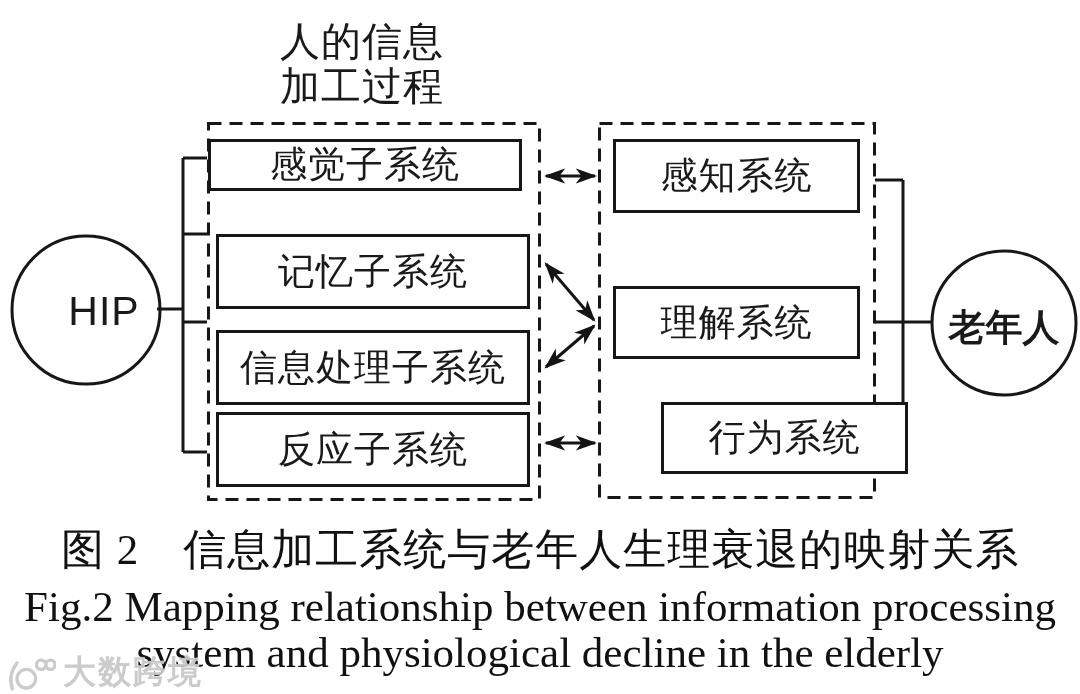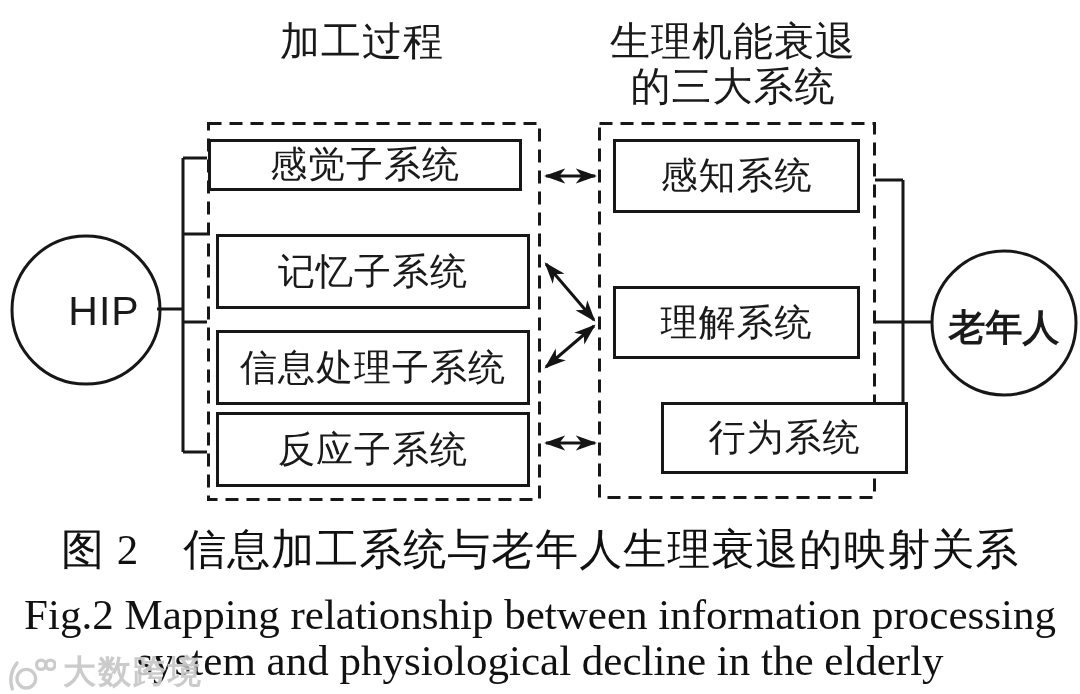--- a/index.html
+++ b/index.html
@@ -50,21 +50,20 @@
   }
   .cap-en {
     position: absolute;
     left: 0; top: 584px;
     width: 1080px;
     text-align: center;
     font-family: "Liberation Serif", "DejaVu Serif", serif;
     font-size: 43px;
     line-height: 46px;
     color: #111111;
-    margin-top: 8px;
   }
   .watermark {
     position: absolute;
     left: 4px; top: 650px;
     display: flex;
     align-items: flex-end;
     gap: 7px;
     opacity: 0.95;
   }
   .watermark-text {
@@ -97,25 +96,22 @@
 
     <path d="M875,180 H903 M903,180 V436 M875,436 H903 M875,322 H931" fill="none" stroke="#171717" stroke-width="3"></path>
 
     <line x1="546" y1="176" x2="595" y2="176" stroke="#141414" stroke-width="3" marker-start="url(#ah)" marker-end="url(#ah)"></line>
     <line x1="546" y1="264" x2="594" y2="320" stroke="#141414" stroke-width="3" marker-start="url(#ah)" marker-end="url(#ah)"></line>
     <line x1="546" y1="367" x2="594" y2="326" stroke="#141414" stroke-width="3" marker-start="url(#ah)" marker-end="url(#ah)"></line>
     <line x1="546" y1="443" x2="595" y2="443" stroke="#141414" stroke-width="3" marker-start="url(#ah)" marker-end="url(#ah)"></line>
   </svg>
 
   <div class="hdr" style="left:212px; top:19px; width:300px;">
+    <div>人的信息</div>
     <div>加工过程</div>
-  </div>
-  <div class="hdr" style="left:583px; top:19px; width:300px;">
-    <div>生理机能衰退</div>
-    <div>的三大系统</div>
   </div>
 
   <div class="node-label" style="left:11px; top:288px; width:150px; font-size:41px; letter-spacing:1px;padding-left:18px;">HIP</div>
   <div class="node-label" style="left:929px; top:303px; width:150px; font-size:37px;font-weight:bold;">老年人</div>
 
   <div class="sysbox" style="left:208px; top:139px; width:314px; height:52px;">感觉子系统</div>
   <div class="sysbox" style="left:216px; top:234px; width:314px; height:75px;">记忆子系统</div>
   <div class="sysbox" style="left:216px; top:330px; width:314px; height:75px;">信息处理子系统</div>
   <div class="sysbox" style="left:216px; top:412px; width:314px; height:75px;">反应子系统</div>
 

